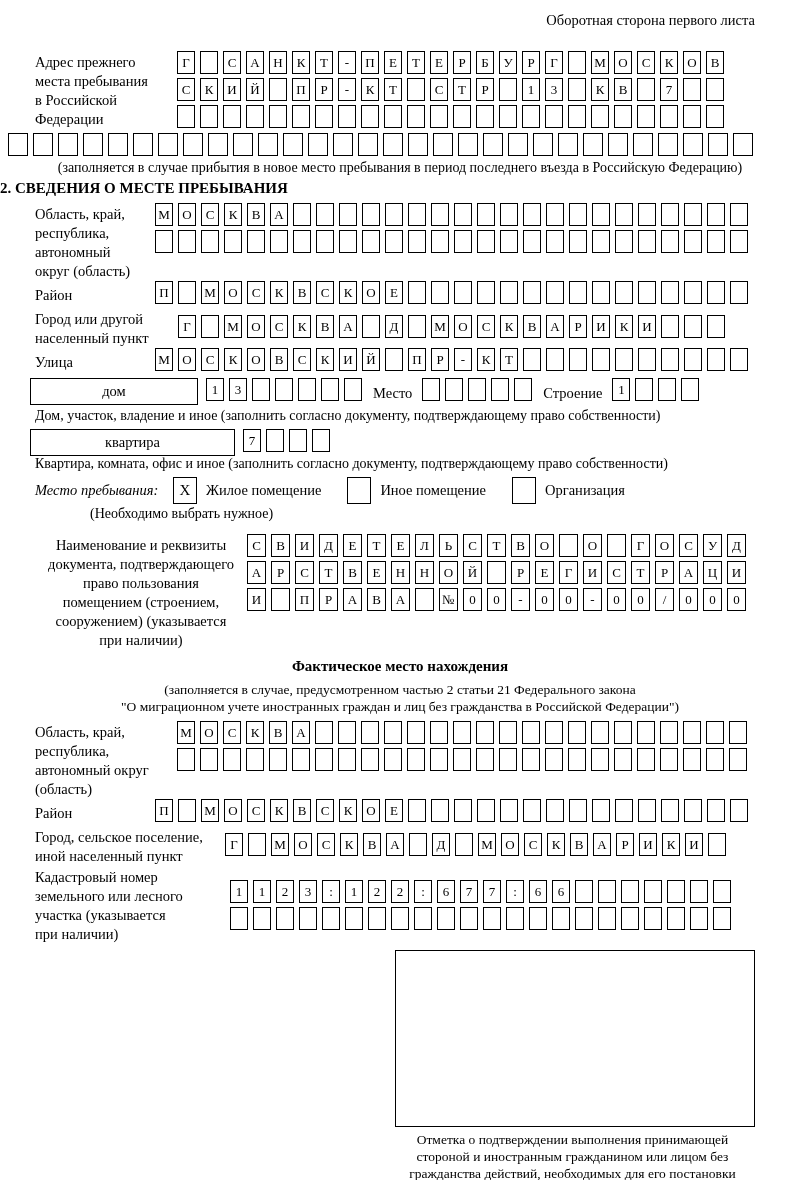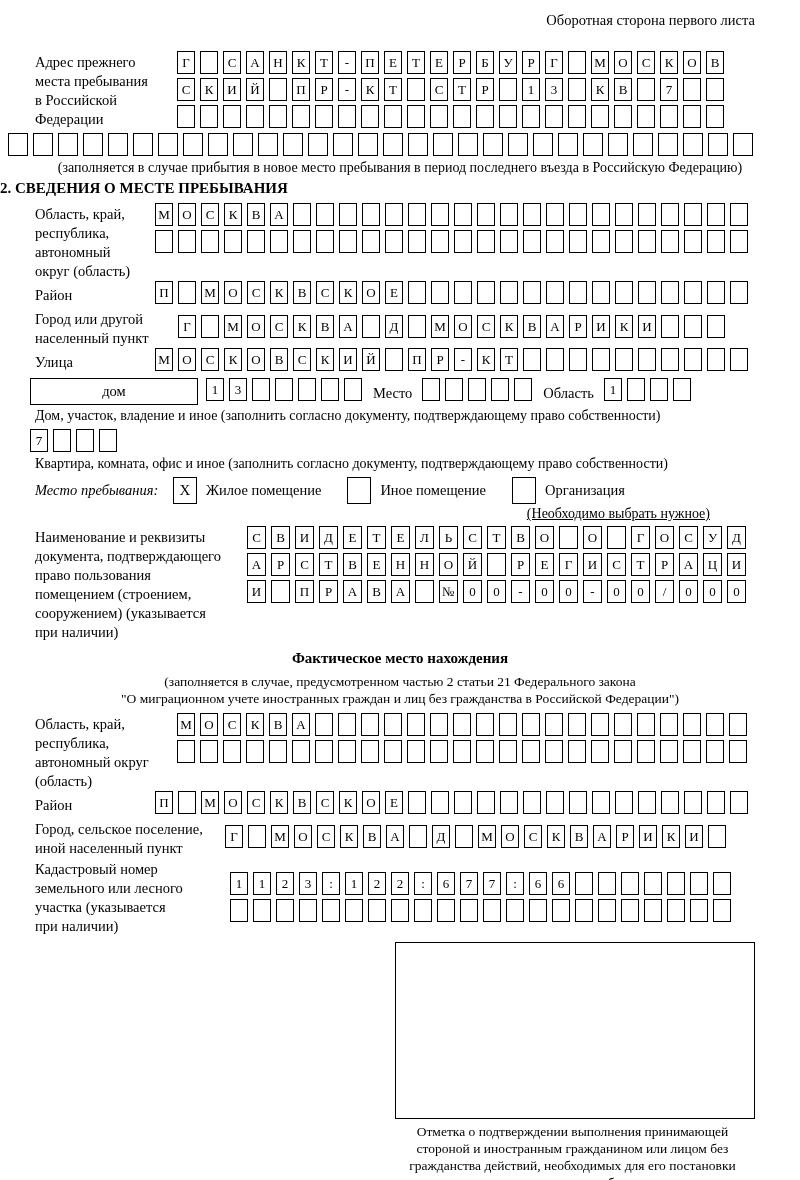--- a/index.html
+++ b/index.html
@@ -47,23 +47,23 @@
     font-size: 14.5px; margin-right: 8px; background: #fff;
   }
   .house-named { width: 168px; }
   .apt-named { width: 205px; }
   .house-row { margin-left: 30px; margin-top: 3px; margin-bottom: 3px; }
   .inline-label { font-size: 14.5px; margin: 0 10px 0 6px; padding-top: 4px; }
 
   .stay-row { margin-top: 4px; margin-bottom: 2px; }
   .stay-label { font-size: 14.5px; width: 138px; flex: none; font-style: italic; }
   .stay-opt { font-size: 14.5px; margin: 0 26px 0 4px; }
-  .stay-note { text-align: right; width: 620px; margin: 0 auto 4px auto; text-decoration: underline; }
-
-  .doc-row { margin-top: 4px; }
+  .stay-note { text-align: left; width: 620px; margin: 0 auto 4px auto; }
+
+  .doc-row { margin-top: 12px; text-align: center; }
   .doc-cells .box { width: 19px; }
 
   .stamp-area { margin-top: 6px; }
   .stamp-box { margin-left: 395px; width: 360px; height: 177px; border: 1.6px solid #000; background: #fff; }
   .stamp-caption {
     margin-left: 350px; width: 445px; text-align: center;
     font-size: 13.5px; line-height: 17px; margin-top: 4px; white-space: pre-line;
   }
 </style>
 </head>
@@ -369,31 +369,34 @@
         <span class="box"></span>
       </div>
     <div class="inline-label">Место</div>
     <div class="cells">
         <span class="box"></span>
         <span class="box"></span>
         <span class="box"></span>
         <span class="box"></span>
         <span class="box"></span>
       </div>
-    <div class="inline-label">Область</div>
+    <div class="inline-label">Строение</div>
     <div class="cells">
         <span class="box">1</span>
         <span class="box"></span>
         <span class="box"></span>
         <span class="box"></span>
       </div>
   </div>
   <div class="caption indent">Дом, участок, владение и иное (заполнить согласно документу, подтверждающему право собственности)</div>
 
   <div class="frow vcenter" style="margin-left:30px;">
+    <div class="named-box apt-named">
+      <span>квартира</span>
+    </div>
     <div class="cells">
         <span class="box">7</span>
         <span class="box"></span>
         <span class="box"></span>
         <span class="box"></span>
       </div>
   </div>
   <div class="caption indent">Квартира, комната, офис и иное (заполнить согласно документу, подтверждающему право собственности)</div>
 
   <div class="frow vcenter stay-row">

